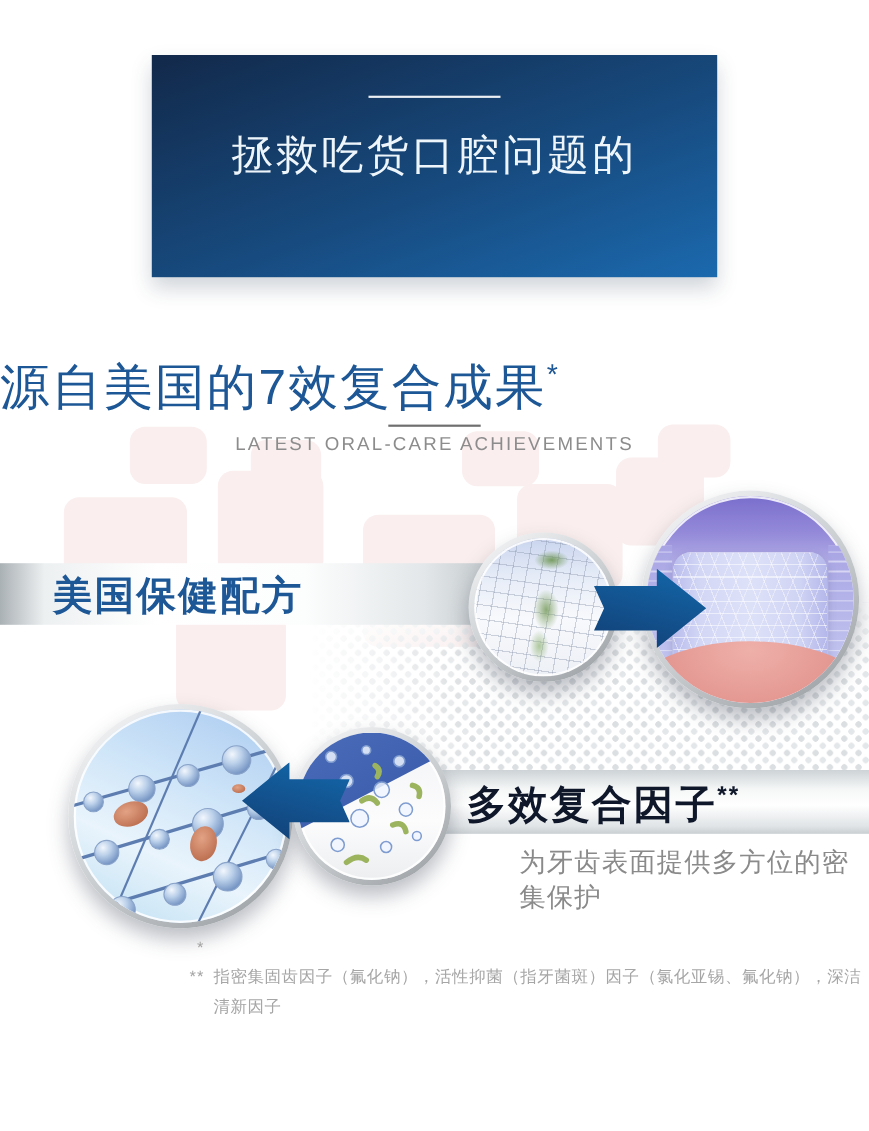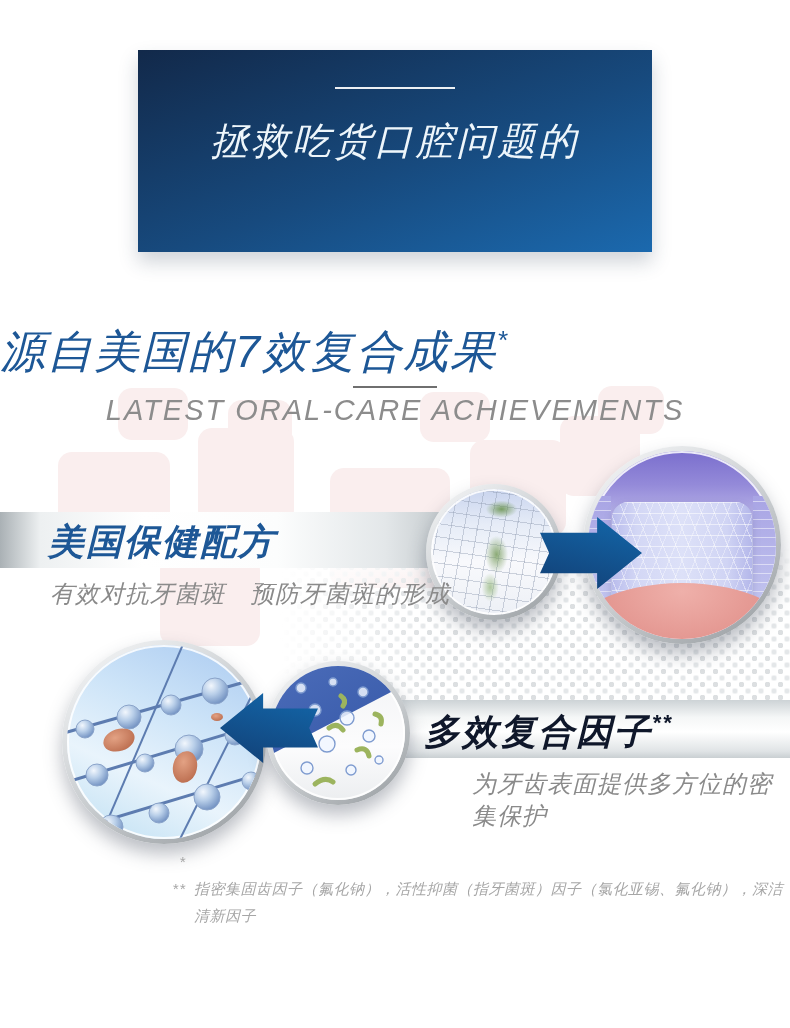--- a/index.html
+++ b/index.html
@@ -3,21 +3,20 @@
 <meta charset="utf-8">
 <style>
   html,body{margin:0;padding:0;background:#ffffff;}
   .page{
     position:relative;
     width:790px;height:990px;
     margin:0 auto;
     background:#ffffff;
     overflow:hidden;
     font-family:"Liberation Sans","DejaVu Sans",sans-serif;
-    font-style:italic;
   }
   
   .pink-sq{position:absolute;background:#faeeee;border-radius:14px;z-index:0;}
   
   .dots{
     position:absolute;left:280px;top:548px;width:510px;height:198px;z-index:0;
     background-image:
       radial-gradient(circle, #dcdfe1 2.6px, rgba(220,223,225,0) 3px),
       radial-gradient(circle, #e4e7e9 2.6px, rgba(228,231,233,0) 3px);
     background-size:13px 13px,13px 13px;
@@ -41,21 +40,21 @@
   .hero-t2{position:absolute;left:0;right:0;top:122px;font-size:38px;letter-spacing:3px;font-weight:500;}
   
   .sec-title{
     position:absolute;left:0;right:0;top:322px;z-index:2;
     text-align:left;font-size:45px;font-weight:500;color:#1d5796;letter-spacing:2px;
   }
   .sec-title sup{font-size:26px;vertical-align:18px;}
   .sec-divider{position:absolute;left:353px;top:386px;width:84px;height:2px;background:#6f6f6f;z-index:2;}
   .sec-sub{
     position:absolute;left:0;right:0;top:394px;z-index:2;
-    text-align:center;font-size:29px;color:#8c8c8c;letter-spacing:2px;
+    text-align:center;font-size:17px;color:#8c8c8c;letter-spacing:2px;
   }
   
   .bar1{
     position:absolute;left:0;top:512px;width:448px;height:56px;z-index:1;
     background:linear-gradient(90deg,#aab1b5 0%,#edf0f1 9%,#ffffff 32%,#fcfdfd 62%,#e3e7e9 86%,#c3c9cc 100%);
   }
   .bar2{
     position:absolute;left:392px;top:700px;width:398px;height:58px;z-index:1;
     background:linear-gradient(180deg,#cdd3d6 0%,#f5f7f7 30%,#ffffff 55%,#e0e4e6 88%,#c9cfd2 100%);
   }
@@ -139,21 +138,20 @@
     <div class="hero-line"></div>
     <div class="hero-t1">拯救吃货口腔问题的</div>
   </div>
 
   <div class="sec-title"><span>源自美国的7效复合成果</span><sup>*</sup></div>
   <div class="sec-divider"></div>
   <div class="sec-sub">LATEST ORAL-CARE ACHIEVEMENTS</div>
 
   <div class="bar1"></div>
   <div class="f1-title">美国保健配方</div>
-  <div class="f1-desc">有效对抗牙菌斑　预防牙菌斑的形成</div>
 
   <div class="circle cA">
     <div class="circle-inner"></div>
   </div>
   <div class="arrow arrow-r"></div>
   <div class="circle cB">
     <div class="circle-inner">
       <div class="b-side l"></div>
       <div class="b-side r"></div>
       <div class="b-tooth"></div>

